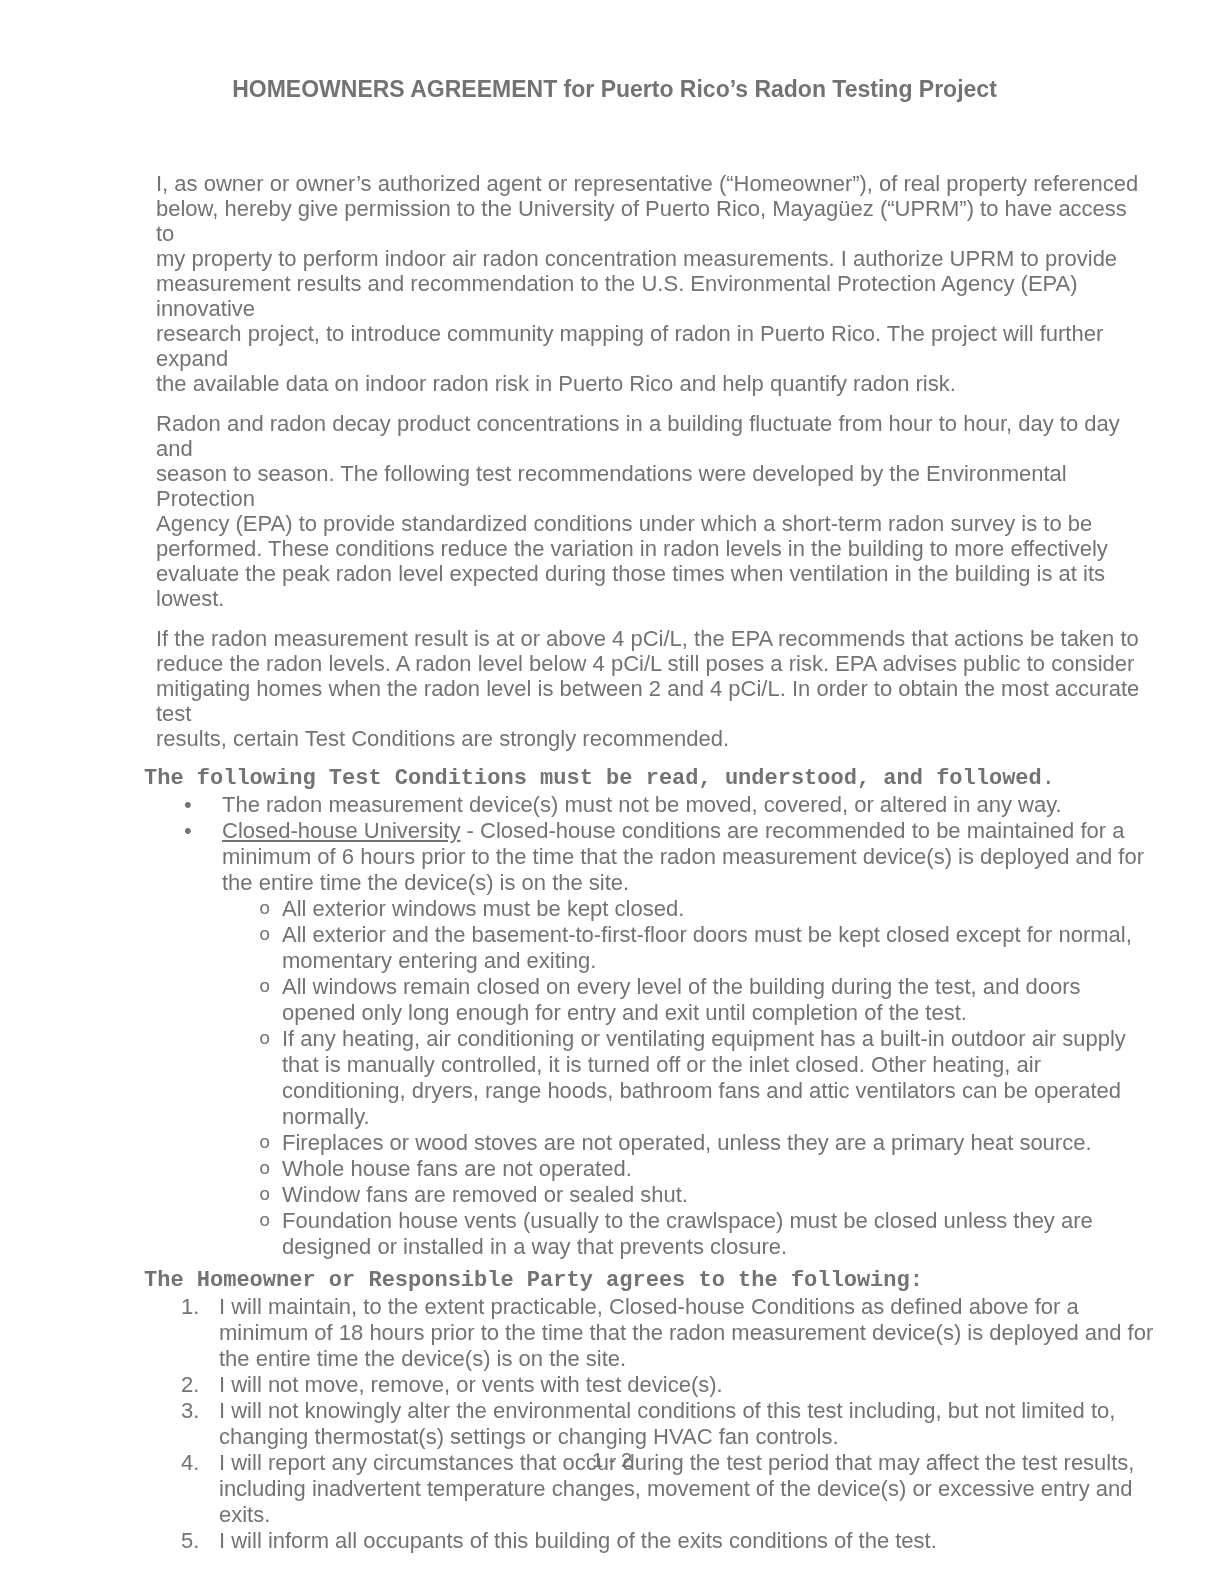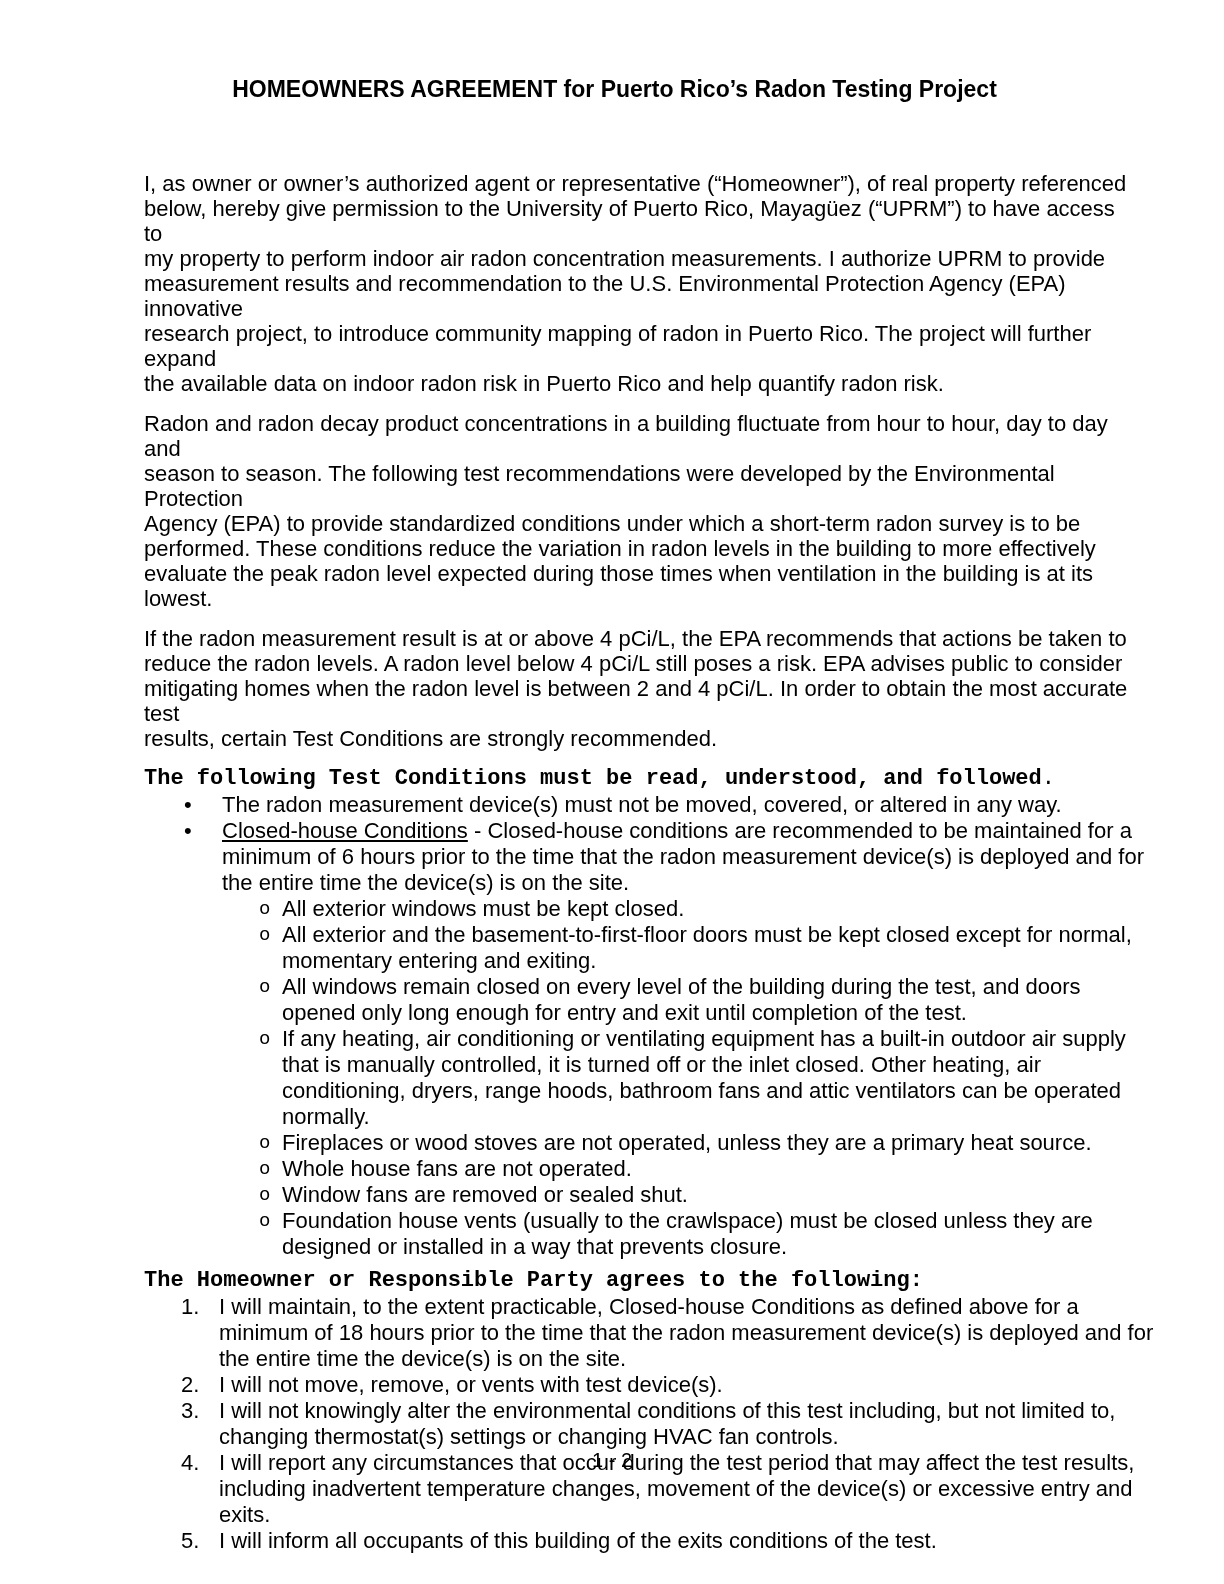--- a/index.html
+++ b/index.html
@@ -4,37 +4,37 @@
 <style>
   html,body { margin:0; padding:0; background:#ffffff; }
   .page {
     position: relative;
     width: 1224px;
     height: 1584px;
     background: #ffffff;
     font-family: "Liberation Sans", sans-serif;
     font-size: 22px;
     line-height: 25px;
-    color: #000000;
+    color: #737373;
     box-sizing: border-box;
     padding: 75px 0 0 144px;
     overflow: hidden;
   }
   .doc-title {
     width: 941px;
     text-align: center;
     font-weight: bold;
     font-size: 23px;
     line-height: 28px;
     margin: 0 0 68px 0;
   }
   .para {
     white-space: pre-line;
     width: 995px;
-    margin: 0 0 15px 0;
+    margin: 0 0 15px 12px;
   }
   .section-heading {
     width: 995px;
     font-weight: bold;
     line-height: 26px;
     margin: 14px 0 0 0;
     font-family: Liberation Mono, monospace;
   }
   .section-heading .suffix { font-weight: normal; }
   .agree-heading { margin-top: 8px; }
@@ -92,21 +92,21 @@
 results, certain Test Conditions are strongly recommended.</div>
 
   <div class="section-heading"><span>The following Test Conditions must be read, understood, and followed</span><span class="suffix">.</span></div>
 
   <div class="list-row lvl1">
     <span class="marker">•</span>
     <span class="item-text">The radon measurement device(s) must not be moved, covered, or altered in any way.</span>
   </div>
   <div class="list-row lvl1">
     <span class="marker">•</span>
-    <span class="item-text"><span class="underlined">Closed-house Conditions</span><span> - Closed-house conditions are recommended to be maintained for a
+    <span class="item-text"><span class="underlined">Closed-house University</span><span> - Closed-house conditions are recommended to be maintained for a
 minimum of 6 hours prior to the time that the radon measurement device(s) is deployed and for
 the entire time the device(s) is on the site.</span></span>
   </div>
 
   <div class="list-row lvl2">
     <span class="marker">o</span>
     <span class="item-text">All exterior windows must be kept closed.</span>
   </div>
   <div class="list-row lvl2">
     <span class="marker">o</span>

